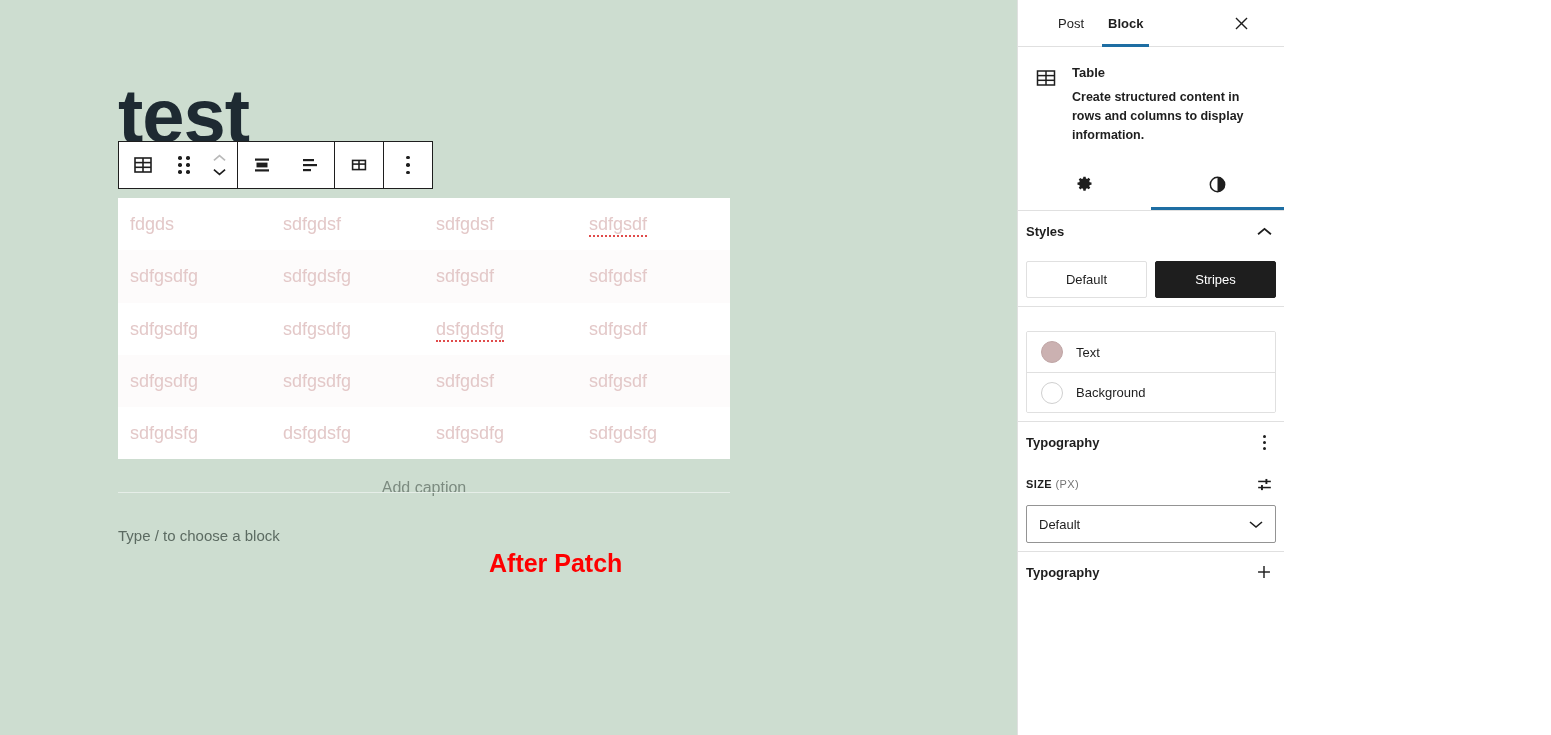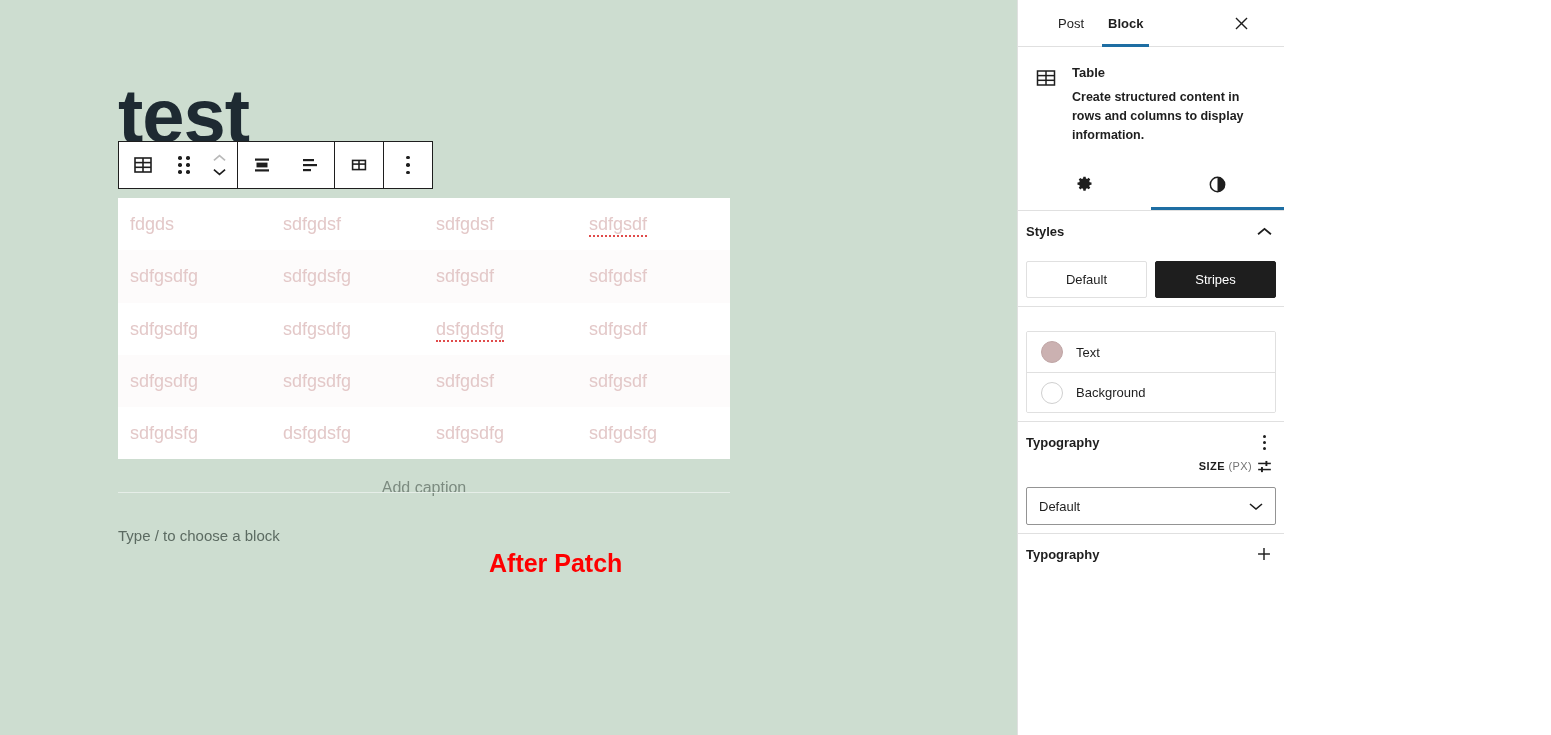--- a/index.html
+++ b/index.html
@@ -281,21 +281,22 @@
     border-radius: 50%;
     flex: 0 0 auto;
   }
   .swatch.filled { background: #cbb1b1; border: 1px solid #c0a6a6; }
   .swatch.empty { background: #ffffff; border: 1px solid #d0d0d0; }
   .color-label { font-size: 13px; color: #1e1e1e; }
 
   .size-head {
     display: flex;
     align-items: center;
-    justify-content: flex-end;
+    justify-content: space-between;
+    margin-top: 18px;
   }
   .size-label {
     font-size: 11px;
     font-weight: 700;
     color: #1e1e1e;
     letter-spacing: 0.4px;
   }
   .size-label .unit { font-weight: 400; color: #757575; }
   .select-box {
     margin-top: 9px;

